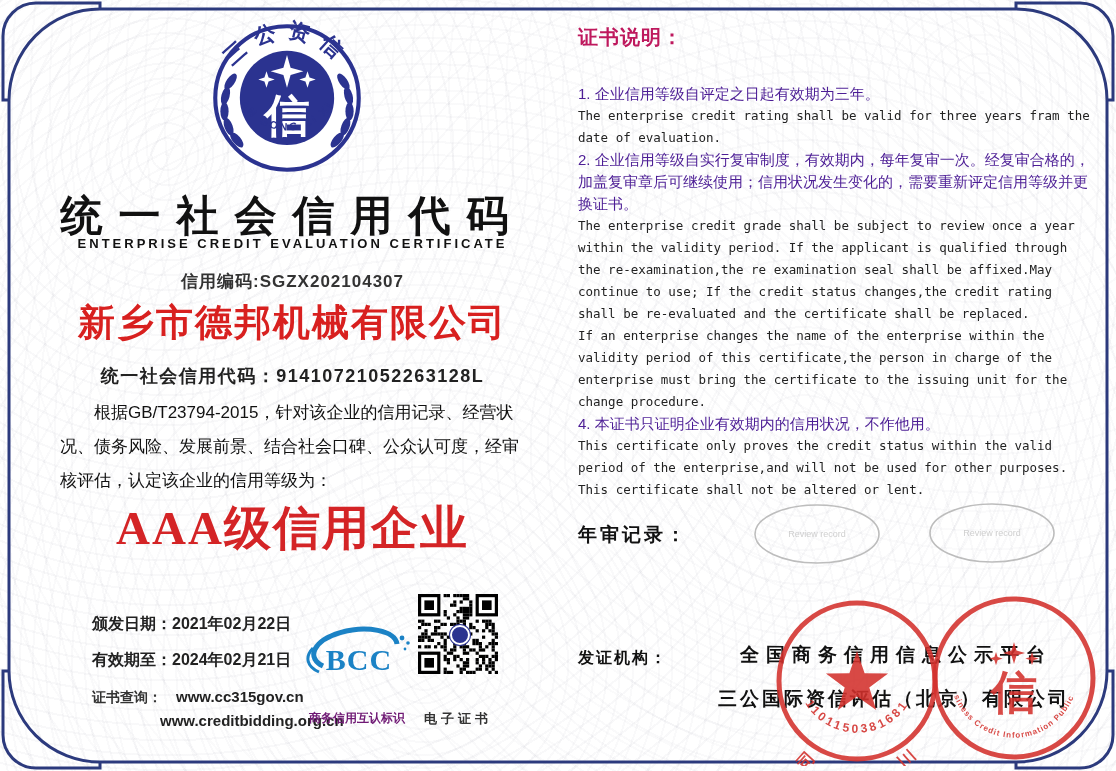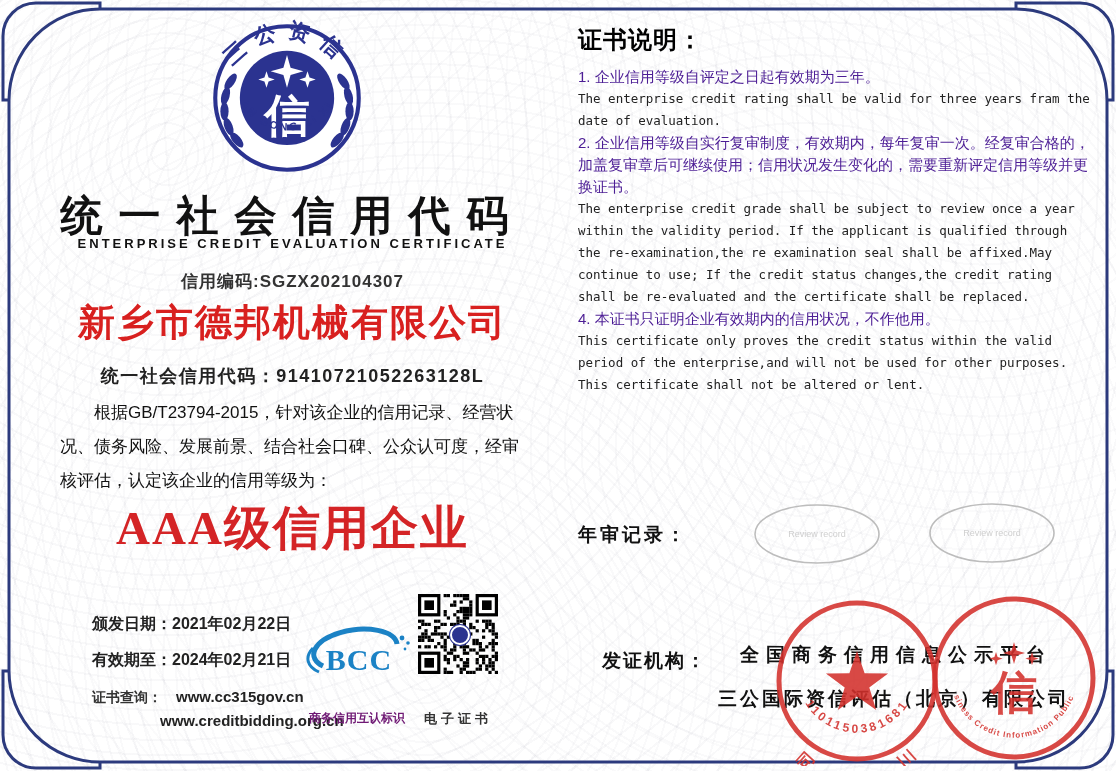--- a/index.html
+++ b/index.html
@@ -26,25 +26,25 @@
   .rating{left:30px;top:497px;width:525px;font-family:"Liberation Serif",serif;
           font-weight:700;font-size:47px;letter-spacing:2px;color:#d42426;}
   .date-line{left:92px;font-weight:700;font-size:16px;color:#222;}
   .query-label{font-weight:700;font-size:14px;color:#333;margin-right:14px;}
   .query-url{font-weight:700;font-size:15px;color:#222;}
   .caption{font-weight:600;font-size:12px;color:#701a75;}
   .qr-caption{font-weight:600;font-size:13px;letter-spacing:4px;color:#333;}
 
   
   .instructions{left:578px;top:24px;width:516px;}
-  .inst-h{font-weight:700;font-size:24px;letter-spacing:1px;color:#000000;margin-bottom:10px;}
+  .inst-h{font-weight:700;font-size:20px;letter-spacing:1px;color:#be185d;margin-bottom:32px;}
   .inst-zh{font-weight:400;font-size:15px;line-height:22px;color:#4c1d95;}
   .inst-en{font-family:"DejaVu Sans Mono",monospace;font-size:12.5px;line-height:22px;color:#222;}
   .annual-label{left:578px;top:522px;font-weight:700;font-size:19px;letter-spacing:3px;color:#111;}
-  .issuer-label{left:578px;top:648px;font-weight:700;font-size:19px;letter-spacing:2px;color:#111;z-index:1;margin-left:24px;}
+  .issuer-label{left:578px;top:648px;font-weight:700;font-size:16px;letter-spacing:2px;color:#111;z-index:1;}
   .issuer-l1{left:740px;top:642px;font-weight:700;font-size:19px;letter-spacing:7px;color:#111;z-index:1;}
   .issuer-l2{left:718px;top:686px;font-weight:700;font-size:19px;letter-spacing:3px;color:#111;z-index:1;}
   .seal{z-index:2;opacity:0.88;}
   .qr-emblem{left:450px;top:625px;width:16px;height:16px;border-radius:50%;
              background:#2b3390;border:2px solid #fff;box-shadow:0 0 0 1px #2b3390;z-index:3;}
 </style>
 </head>
 <body>
 
 <svg class="abs" style="left:0;top:0;" width="1116" height="771" viewBox="0 0 1116 771">
@@ -341,20 +341,21 @@
   <div class="inst-h">证书说明：</div>
   <div>
     <div class="inst-zh">1. 企业信用等级自评定之日起有效期为三年。</div>
     <div class="inst-en">The enterprise credit rating shall be valid for three years fram the date of evaluation.</div>
   </div>
   <div>
     <div class="inst-zh">2. 企业信用等级自实行复审制度，有效期内，每年复审一次。经复审合格的，加盖复审章后可继续使用；信用状况发生变化的，需要重新评定信用等级并更换证书。</div>
     <div class="inst-en">The enterprise credit grade shall be subject to review once a year within the validity period. If the applicant is qualified through the re-examination,the re examination seal shall be affixed.May continue to use; If the credit status changes,the credit rating shall be re-evaluated and the certificate shall be replaced.</div>
   </div>
   <div>
+    <div class="inst-en">If an enterprise changes the name of the enterprise within the validity period of this certificate,the person in charge of the enterprise must bring the certificate to the issuing unit for the change procedure.</div>
   </div>
   <div>
     <div class="inst-zh">4. 本证书只证明企业有效期内的信用状况，不作他用。</div>
     <div class="inst-en">This certificate only proves the credit status within the valid period of the enterprise,and will not be used for other purposes.</div>
   </div>
   <div>
     <div class="inst-en">This certificate shall not be altered or lent.</div>
   </div>
 </div>
 

